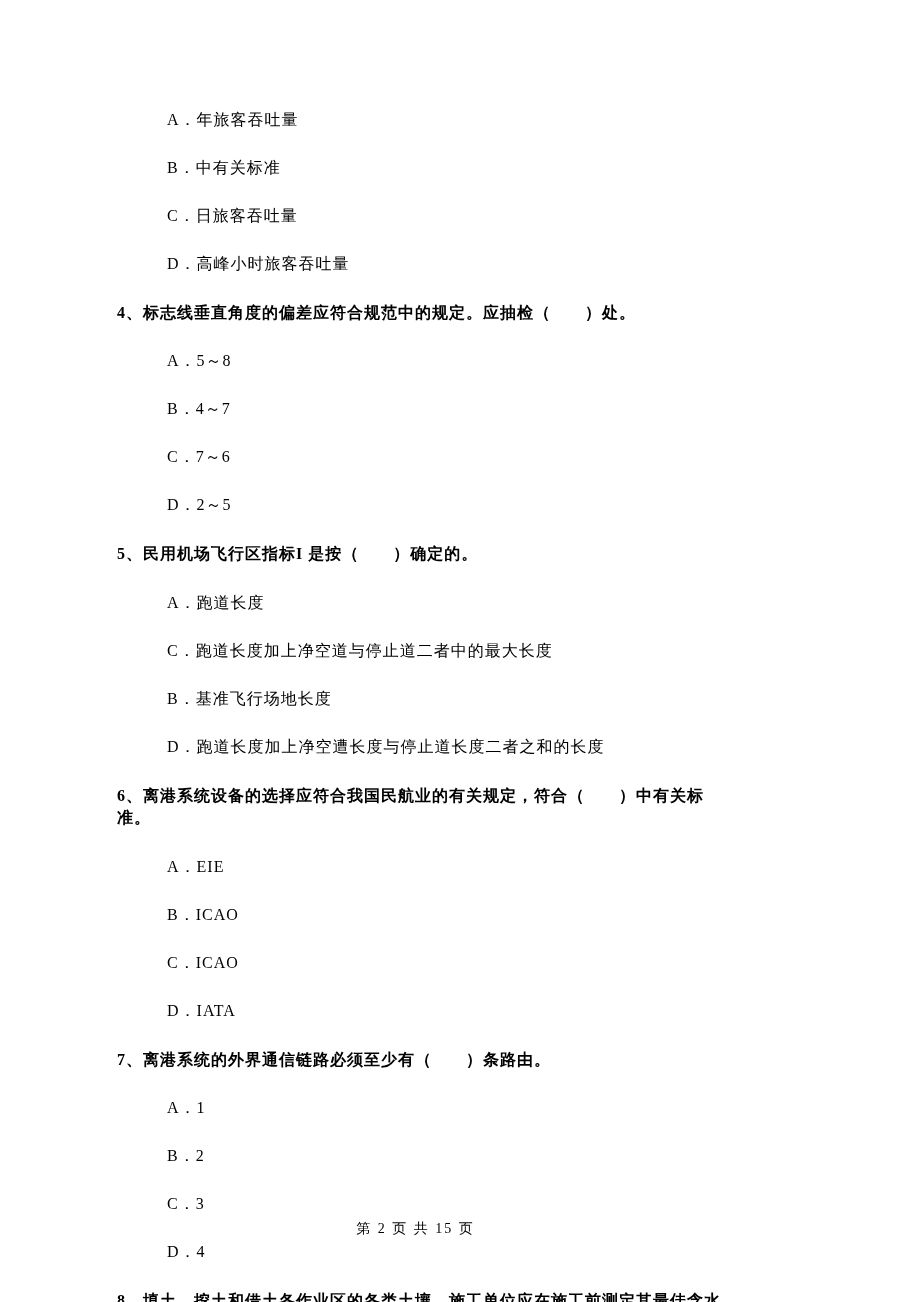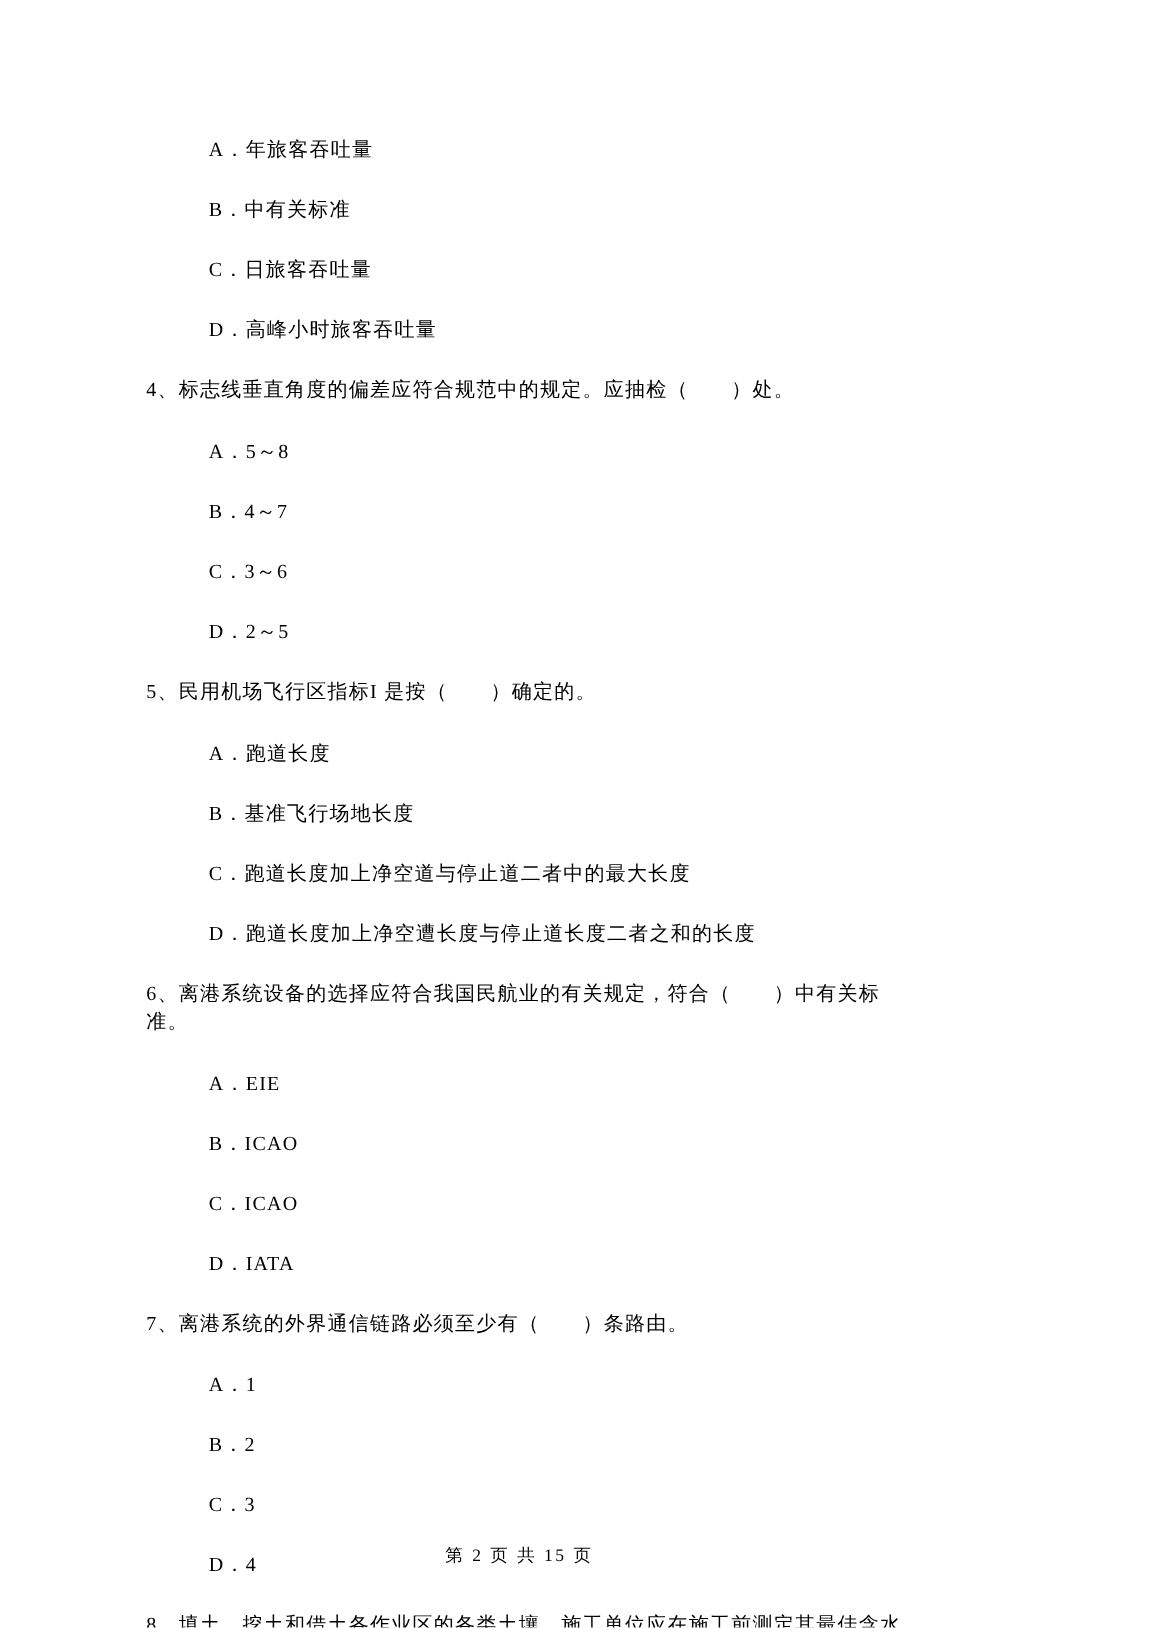--- a/index.html
+++ b/index.html
@@ -22,50 +22,51 @@
     margin-bottom: 27px;
     letter-spacing: 1px;
   }
   .question {
     margin-left: 117px;
     margin-right: 100px;
     margin-bottom: 27px;
     margin-top: 12px;
     letter-spacing: 1px;
     line-height: 1.4;
+    font-weight: bold;
   }
   .footer {
     position: absolute;
-    bottom: 48px;
+    bottom: 64px;
     width: 100%;
     text-align: center;
     font-size: 14px;
     letter-spacing: 2px;
   }
 </style>
 </head>
 <body>
 
 <div class="page">
 
   <div class="option">A．年旅客吞吐量</div>
   <div class="option">B．中有关标准</div>
   <div class="option">C．日旅客吞吐量</div>
   <div class="option">D．高峰小时旅客吞吐量</div>
 
   <div class="question">4、标志线垂直角度的偏差应符合规范中的规定。应抽检（　　）处。</div>
   <div class="option">A．5～8</div>
   <div class="option">B．4～7</div>
-  <div class="option">C．3～6</div>
+  <div class="option">C．7～6</div>
   <div class="option">D．2～5</div>
 
   <div class="question">5、民用机场飞行区指标I 是按（　　）确定的。</div>
   <div class="option">A．跑道长度</div>
+  <div class="option">C．跑道长度加上净空道与停止道二者中的最大长度</div>
   <div class="option">B．基准飞行场地长度</div>
-  <div class="option">C．跑道长度加上净空道与停止道二者中的最大长度</div>
   <div class="option">D．跑道长度加上净空遭长度与停止道长度二者之和的长度</div>
 
   <div class="question">6、离港系统设备的选择应符合我国民航业的有关规定，符合（　　）中有关标准。</div>
   <div class="option">A．EIE</div>
   <div class="option">B．ICAO</div>
   <div class="option">C．ICAO</div>
   <div class="option">D．IATA</div>
 
   <div class="question">7、离港系统的外界通信链路必须至少有（　　）条路由。</div>
   <div class="option">A．1</div>

